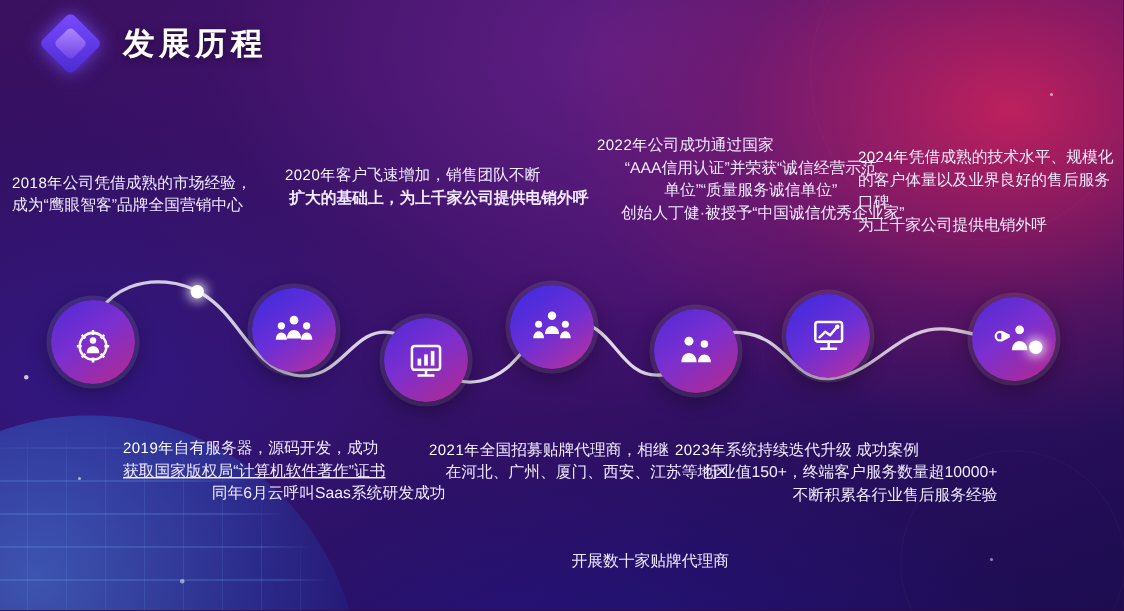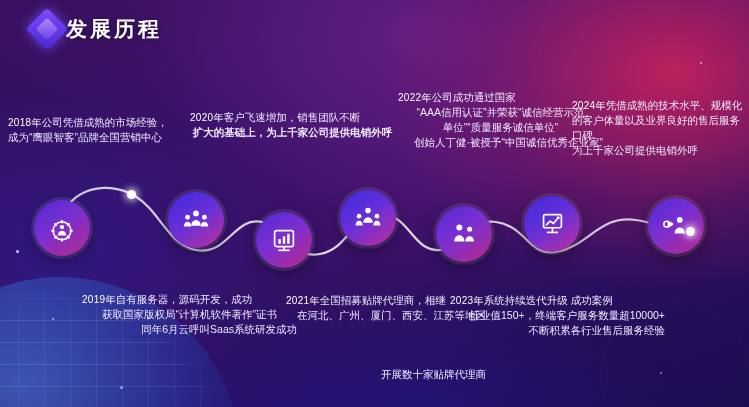--- a/index.html
+++ b/index.html
@@ -40,21 +40,21 @@
       repeating-linear-gradient(90deg, rgba(120,190,255,0.12) 0 1px, rgba(0,0,0,0) 1px 26px);
     mask: radial-gradient(circle at 50% 50%, #000 60%, transparent 72%);
     -webkit-mask: radial-gradient(circle at 50% 50%, #000 60%, transparent 72%);
   }
   .spark { position:absolute; border-radius:50%; background:#fff; opacity:.75; }
   .ring {
     position:absolute; border-radius:50%;
     border:1px solid rgba(255,255,255,0.25);
   }
   
-  #header { position:absolute; left:32px; top:14px; display:flex; align-items:center; gap:4px; }
+  #header { position:absolute; left:32px; top:14px; display:flex; align-items:center; gap:20px; }
   #header .diamond {
     width: 30px; height: 30px;
     background: linear-gradient(135deg,#7b4bff 0%, #4a2ad0 100%);
     transform: rotate(45deg);
     border-radius: 4px;
     box-shadow: 0 0 12px rgba(120,80,255,.8);
   }
   #header .diamond:after {
     content:""; position:absolute; left:7px; top:7px; width:16px; height:16px;
     background: linear-gradient(135deg,#b18bff 0%, #6c3fe6 100%);
@@ -212,21 +212,21 @@
   <div class="dot" style="left:127px;top:190px;"></div>
   <div class="dot" style="left:686px;top:227px;"></div>
 
   <div class="label lab-right" style="left:8px;top:115px;width:160px;">
     <div><span class="yr">2018年</span><span class="txt">公司凭借成熟的市场经验，</span></div>
     <div class="txt">成为“鹰眼智客”品牌全国营销中心</div>
   </div>
 
   <div class="label" style="left:82px;top:292px;width:215px;">
     <div><span class="yr">2019年</span><span class="txt">自有服务器，源码开发，成功</span></div>
-    <div class="txt" style="text-align:center;">获取国家版权局“计算机软件著作”证书</div>
+    <div class="txt" style="text-align:left;text-decoration:underline;">获取国家版权局“计算机软件著作”证书</div>
     <div class="txt" style="text-align:right;">同年6月云呼叫Saas系统研发成功</div>
   </div>
 
   <div class="label" style="left:190px;top:110px;width:205px;">
     <div><span class="yr">2020年</span><span class="txt">客户飞速增加，销售团队不断</span></div>
     <div class="txt" style="text-align:center;font-weight:bold;">扩大的基础上，为上千家公司提供电销外呼</div>
   </div>
 
   <div class="label" style="left:286px;top:293px;width:200px;">
     <div><span class="yr">2021年</span><span class="txt">全国招募贴牌代理商，相继</span></div>

